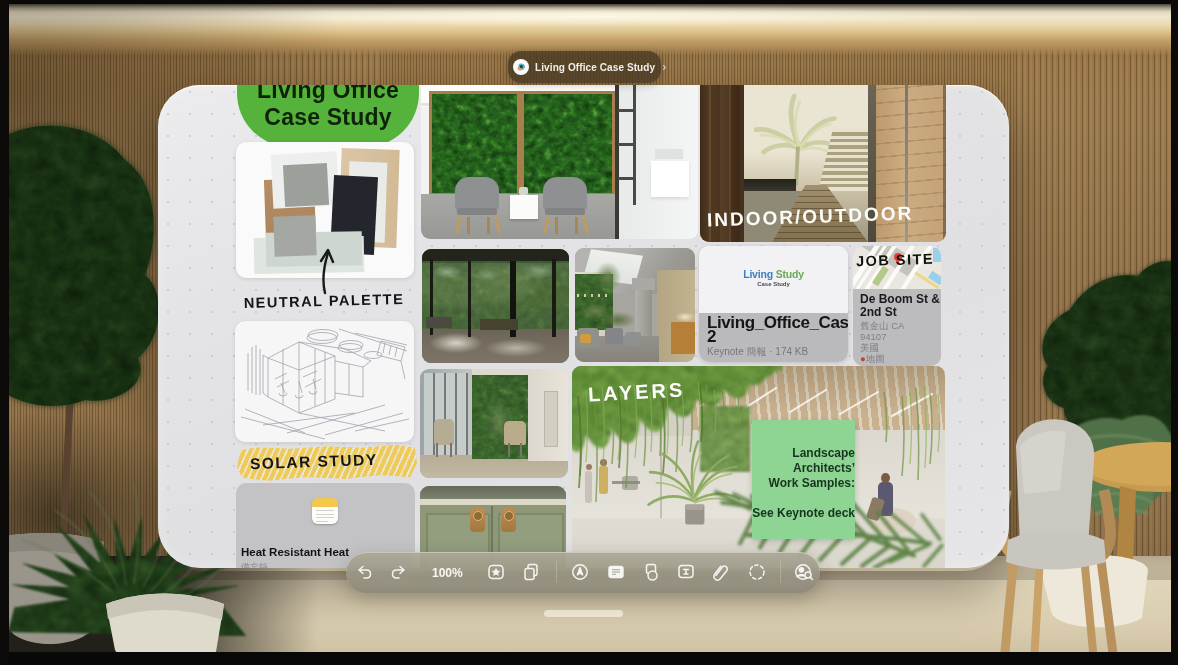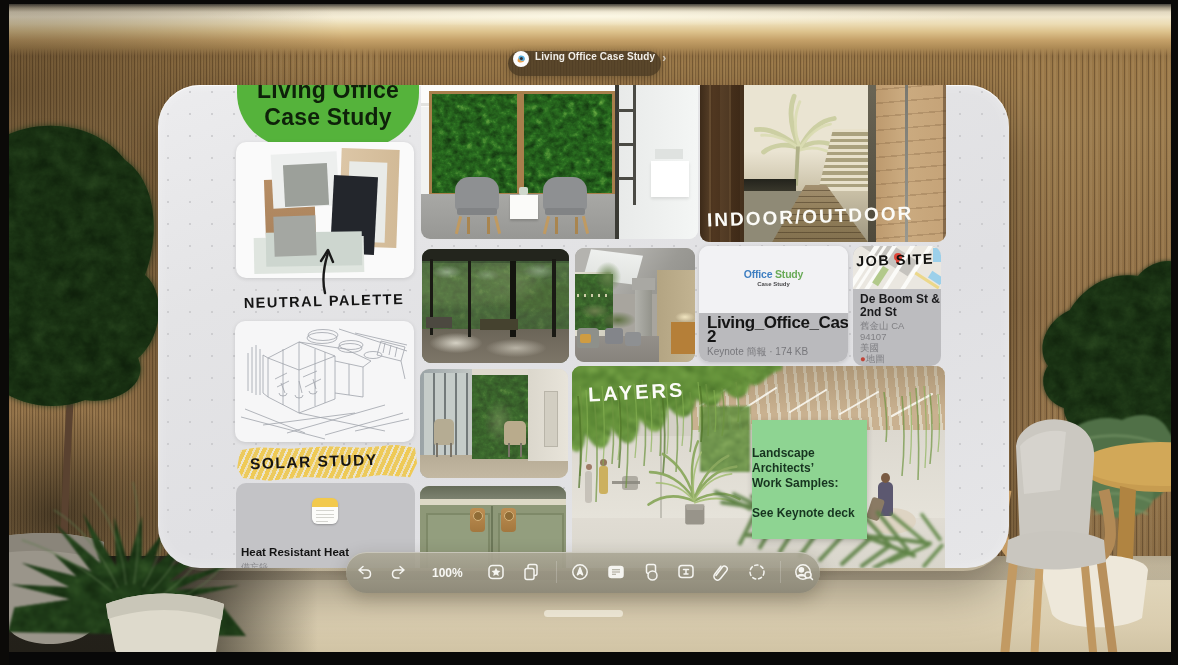--- a/index.html
+++ b/index.html
@@ -34,22 +34,22 @@
 #pill .t{font-weight:700;font-size:23px;line-height:27px;color:#0e210a;text-align:center;margin-bottom:16px;letter-spacing:.2px}
 
 .hw{font-weight:700;white-space:nowrap;letter-spacing:2px}
 
 #toolbar{position:absolute;left:346px;top:552px;width:474px;height:41px;border-radius:21px;
  background:linear-gradient(180deg,rgba(172,168,150,.93),rgba(138,134,118,.90));
  box-shadow:0 6px 18px rgba(40,30,15,.25), inset 0 1px 0 rgba(255,255,255,.35);
  display:flex;align-items:center}
 #homebar{position:absolute;left:544px;top:610px;width:79px;height:7px;border-radius:4px;background:rgba(255,253,244,.55)}
 
-#titlepill{position:absolute;left:508px;top:51px;width:153px;height:25px;border-radius:13px;
- background:rgba(72,56,34,.78);display:flex;align-items:flex-start;box-shadow:0 2px 8px rgba(0,0,0,.2)}
+#titlepill{position:absolute;left:508px;top:51px;width:153px;height:32px;border-radius:13px;
+ background:rgba(72,56,34,.78);display:flex;align-items:center;box-shadow:0 2px 8px rgba(0,0,0,.2)}
 #titlepill .txt{color:#f2efe9;font-size:10px;font-weight:700;margin-left:6px;letter-spacing:.1px;white-space:nowrap}
 #titlepill .chev{color:#cfc8bc;font-size:12px;font-weight:700;margin-left:7px}
 #ticon{flex:0 0 16px;width:16px;height:16px;border-radius:50%;margin-left:5px;position:relative}
 </style></head>
 <body>
 <svg width="0" height="0" style="position:absolute">
 <defs>
 <filter id="leafA" x="0" y="0" width="100%" height="100%" color-interpolation-filters="sRGB">
  <feTurbulence type="fractalNoise" baseFrequency="0.13 0.15" numOctaves="4" seed="8"></feTurbulence>
  <feColorMatrix type="matrix" values="0.45 0.45 0.45 0 -0.12  0.45 0.45 0.45 0 -0.12  0.45 0.45 0.45 0 -0.12  0 0 0 0 1"></feColorMatrix>
@@ -375,21 +375,21 @@
     <div class="abs" style="left:78px;top:27px;width:62px;height:68px;border:2px solid #7e8968;background:#939e7e"></div>
     <div class="abs" style="left:71px;top:20px;width:2px;height:75px;background:#6d7859"></div>
     <div class="abs" style="left:50px;top:22px;width:15px;height:24px;border-radius:4px;background:linear-gradient(180deg,#bd8e52,#a3773e)"></div>
     <div class="abs" style="left:53px;top:25px;width:8px;height:8px;border-radius:50%;background:#8f6c36;border:1px solid #d6b47c"></div>
     <div class="abs" style="left:81px;top:22px;width:15px;height:24px;border-radius:4px;background:linear-gradient(180deg,#bd8e52,#a3773e)"></div>
     <div class="abs" style="left:84px;top:25px;width:8px;height:8px;border-radius:50%;background:#8f6c36;border:1px solid #d6b47c"></div>
   </div>
 
   <div class="card" style="left:541px;top:161px;width:149px;height:116px;background:#f4f4f6;box-shadow:0 1px 4px rgba(0,0,0,.15);overflow:hidden">
     <div class="abs" style="left:0;top:0;width:149px;height:67px;background:#f2f2f4;text-align:center">
-      <div style="margin-top:22px;font-size:10.5px;font-weight:700;letter-spacing:-.2px"><span style="color:#3f7fc1">Office</span> <span style="color:#69aa57">Study</span></div>
+      <div style="margin-top:22px;font-size:10.5px;font-weight:700;letter-spacing:-.2px"><span style="color:#3f7fc1">Living</span> <span style="color:#69aa57">Study</span></div>
       <div style="font-size:6px;color:#4a4a4c;font-weight:700;margin-top:1px">Case Study</div>
     </div>
     <div class="abs" style="left:0;top:67px;width:149px;height:49px;background:#bababd;padding:0">
       <div style="margin:3px 0 0 8px;font-size:17px;letter-spacing:-.4px;font-weight:700;color:#151515;line-height:13.5px">Living_Office_Case_Study<br>2</div>
       <div style="margin:2px 0 0 8px;font-size:10px;color:#77777b">Keynote 簡報 · 174 KB</div>
     </div>
   </div>
 
   <div class="card" style="left:695px;top:161px;width:88px;height:120px;background:#bcbcbf;overflow:hidden">
     <div class="abs" style="left:0;top:0;width:88px;height:43px;background:#eae7e0;overflow:hidden">
@@ -498,21 +498,21 @@
           <path d="M254 62 L226 28 M256 64 L222 82"></path>
         </g>
         <g stroke="#5d8544" stroke-width="3.5" opacity=".9">
           <path d="M272 56 L240 30 M276 60 L238 76 M288 54 L270 30 M290 60 L272 80"></path>
         </g>
       </g>
     </svg>
     <div class="hw" style="position:absolute;left:16px;top:15px;font-size:20px;color:#fcfcf8;letter-spacing:3px;transform:rotate(-3deg)">LAYERS</div>
   </div>
 
-  <div class="abs" style="left:594px;top:335px;width:115px;height:119px;background:#8ed492;box-shadow:0 2px 6px rgba(0,0,0,.18);text-align:left">
+  <div class="abs" style="left:594px;top:335px;width:103px;height:119px;background:#8ed492;box-shadow:0 2px 6px rgba(0,0,0,.18);text-align:right">
     <div style="margin-top:26px;font-size:12px;font-weight:700;color:#173420;line-height:15px">Landscape<br>Architects’<br>Work Samples:<br><br>See Keynote deck</div>
   </div>
 </div>
 
 <div id="titlepill">
     <div id="ticon">
   <svg width="16" height="16" viewBox="0 0 16 16">
     <circle cx="8" cy="8" r="8" fill="#fdfdfd"></circle>
     <path d="M4.5 10 C4.5 7 7 5 9 5.5 C11.5 6 12 9 10.5 10.8 C8.5 12 5.5 11.8 4.5 10 Z" fill="#e8a04f"></path>
     <path d="M5.5 6 C7 3.8 10.5 4.2 11.8 7 C12.2 8.8 11 10.2 9.2 10 C7.2 9.4 5 8 5.5 6 Z" fill="#56aede"></path>

